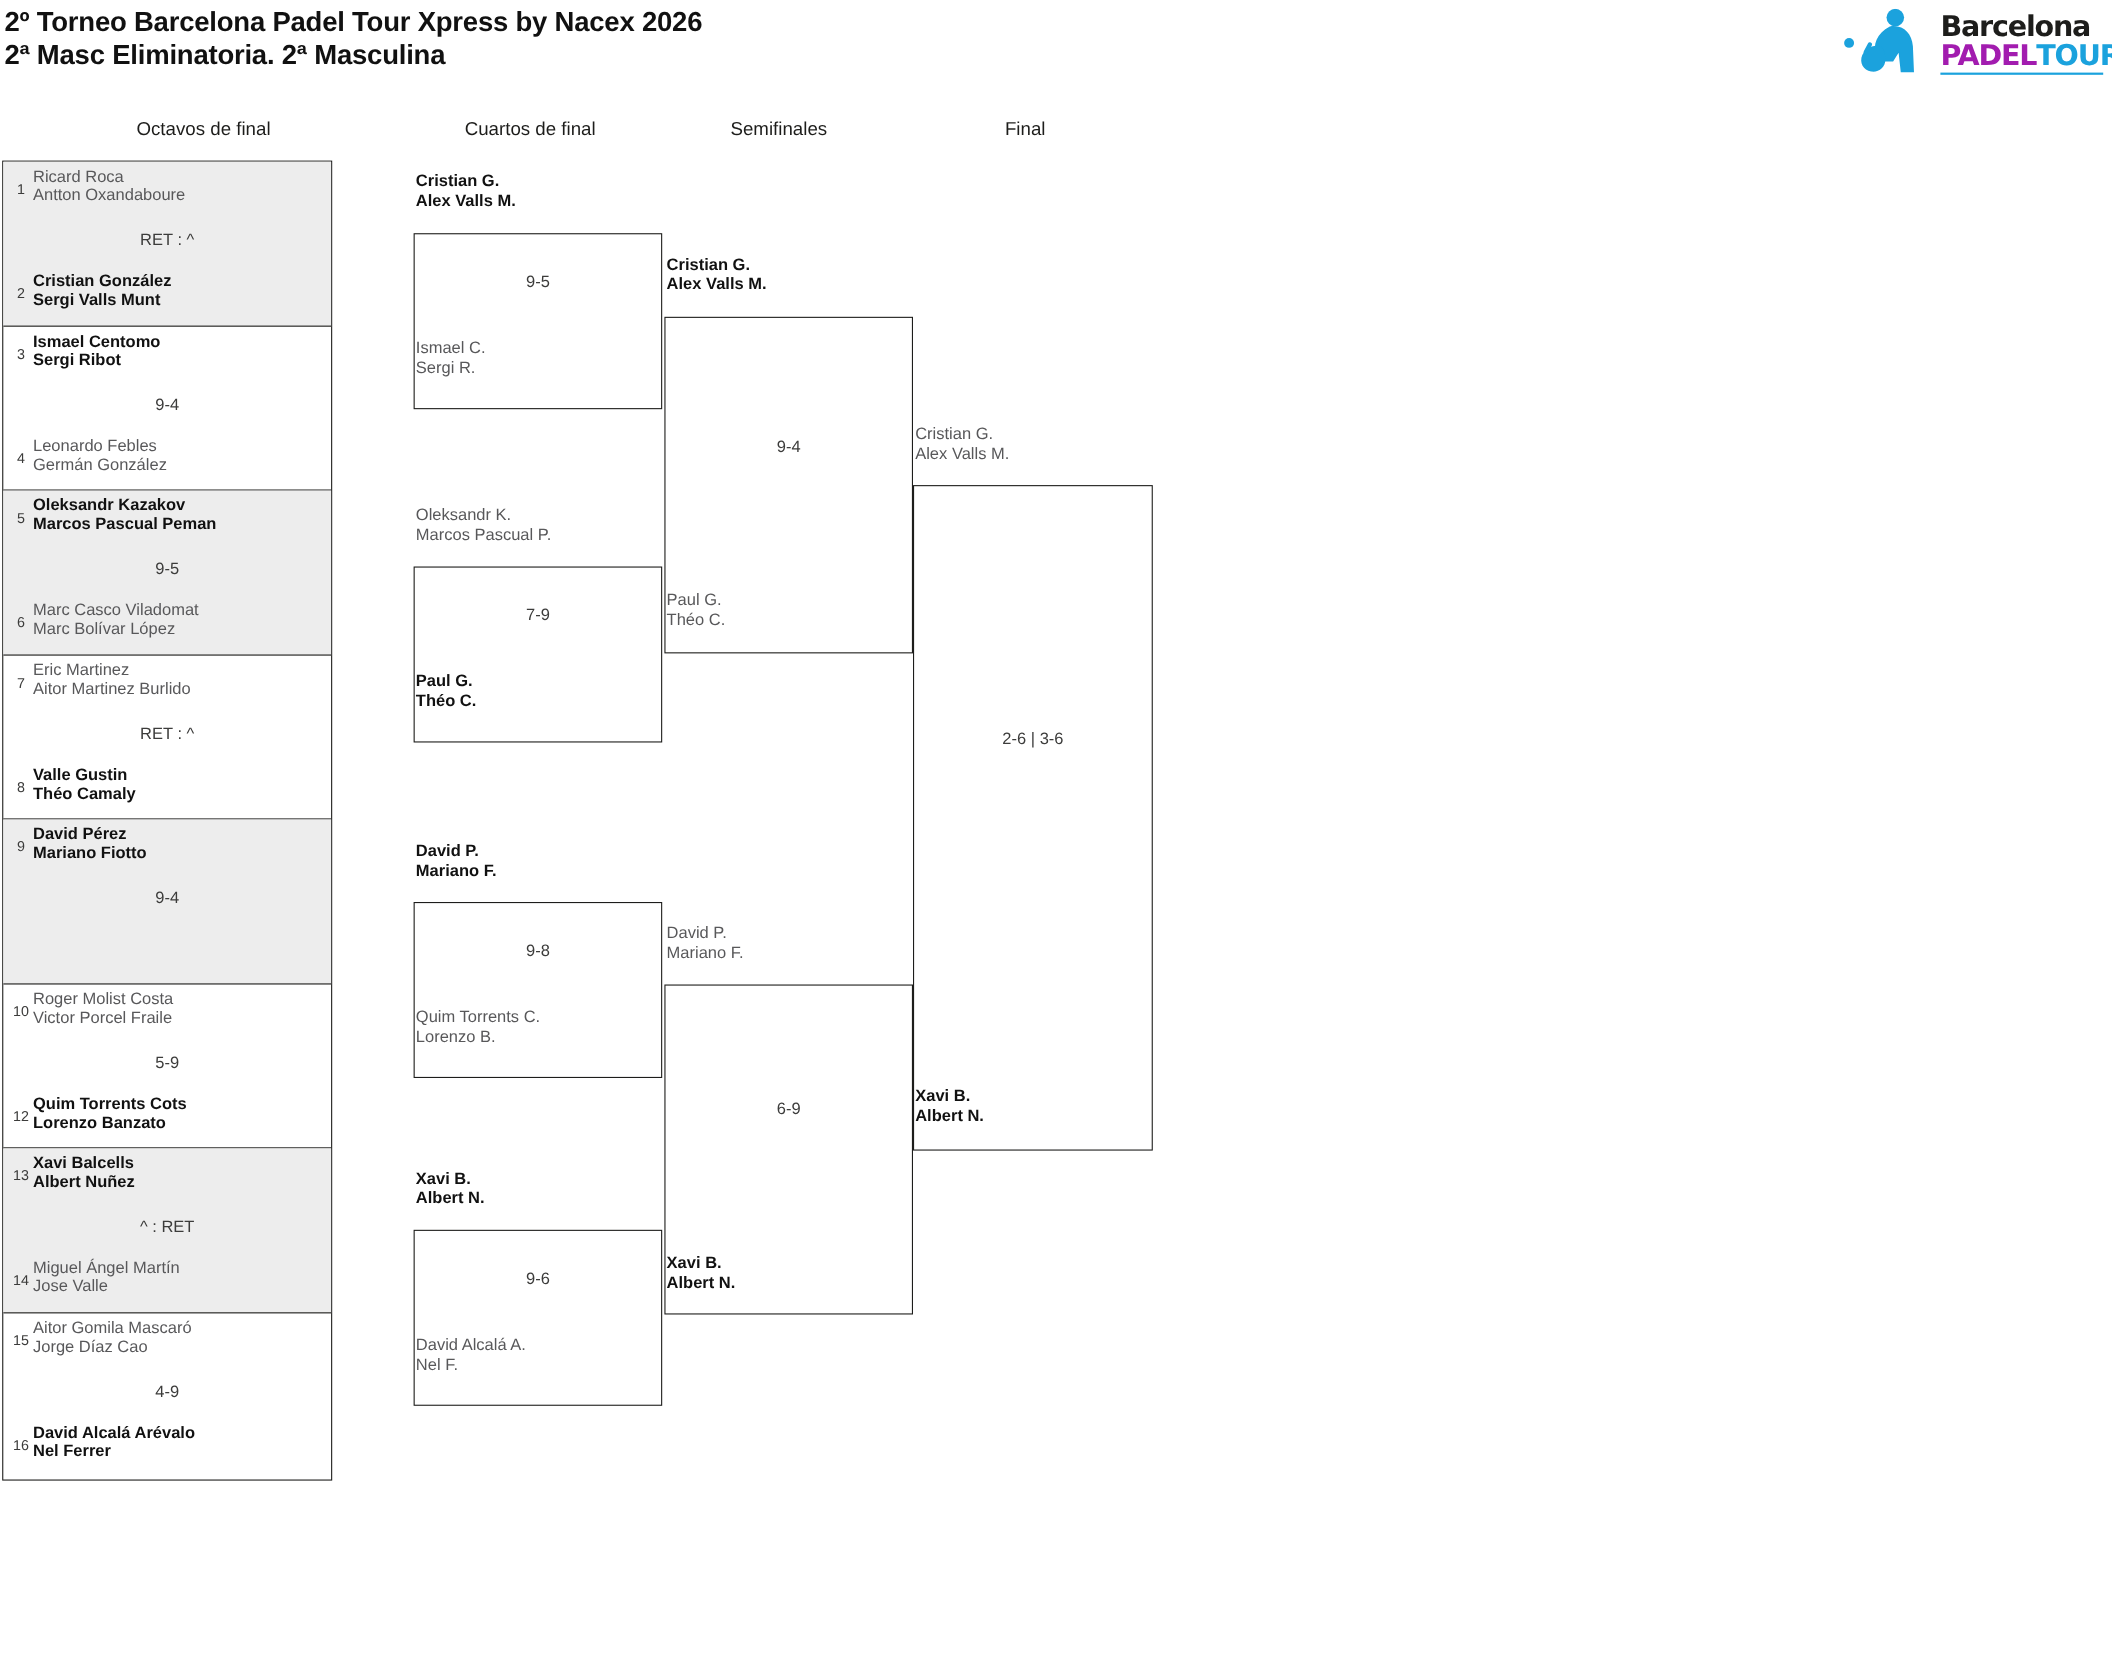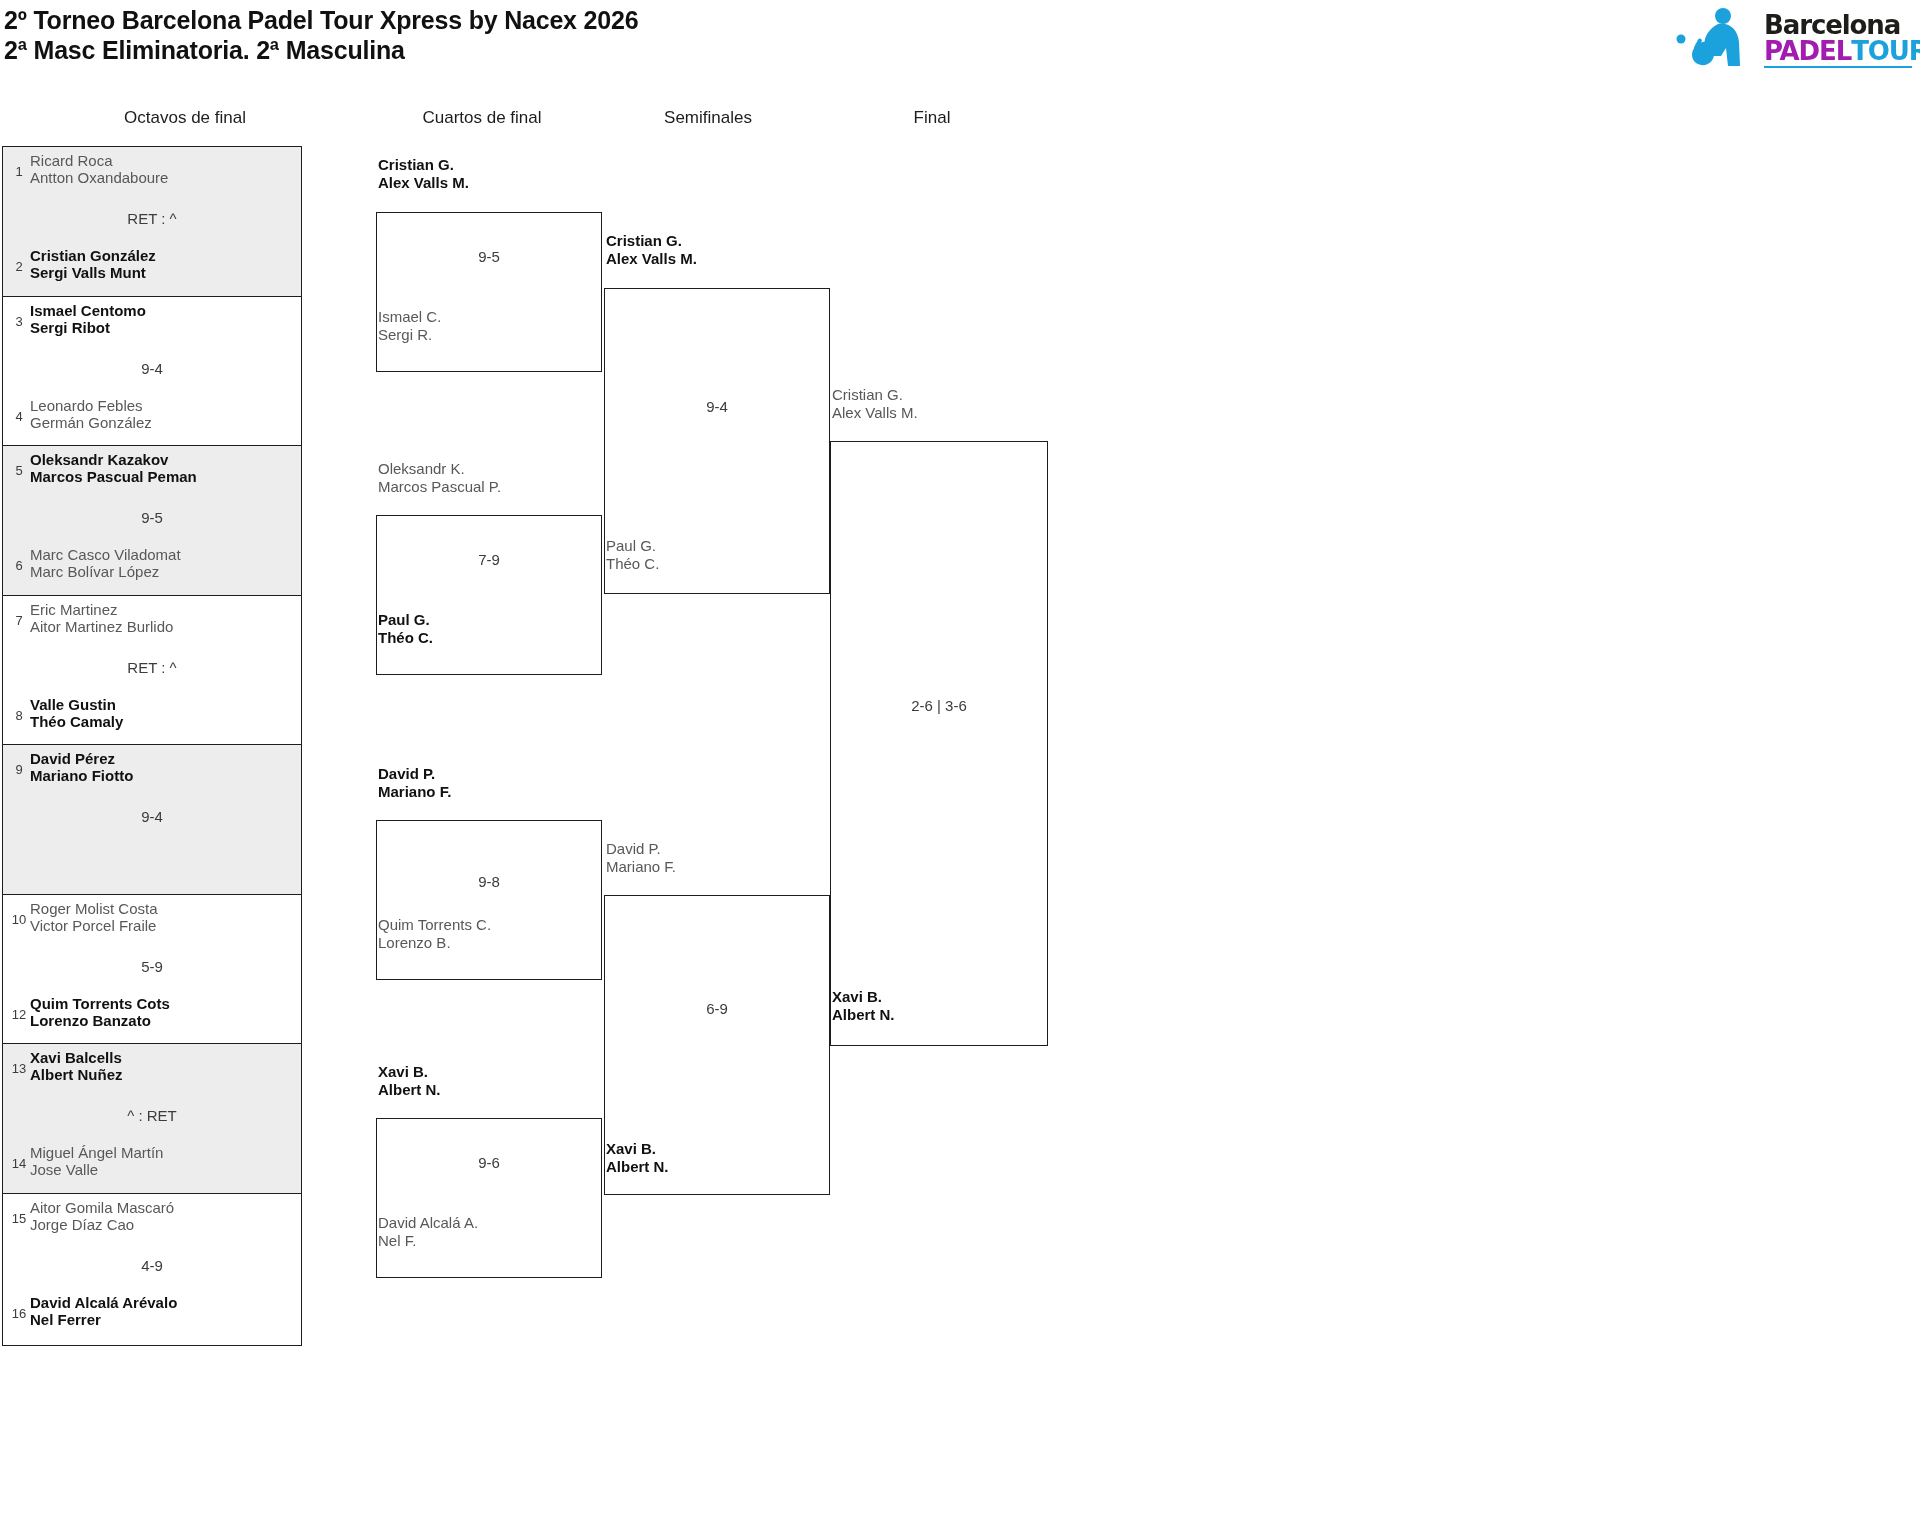--- a/index.html
+++ b/index.html
@@ -243,21 +243,21 @@
 <div class="adv-team winner" style="left:378px;top:611px;">
   <span class="n">Paul G.</span>
   <span class="n">Théo C.</span>
 </div>
 
 <div class="adv-team winner" style="left:378px;top:765px;">
   <span class="n">David P.</span>
   <span class="n">Mariano F.</span>
 </div>
 <div class="bracket-box" style="left:376px;top:820px;width:226px;height:160px;"></div>
-<div class="bracket-score" style="left:376px;top:856px;width:226px;margin-top:17px;">9-8</div>
+<div class="bracket-score" style="left:376px;top:856px;width:226px;">9-8</div>
 <div class="adv-team loser" style="left:378px;top:916px;">
   <span class="n">Quim Torrents C.</span>
   <span class="n">Lorenzo B.</span>
 </div>
 
 <div class="adv-team winner" style="left:378px;top:1063px;">
   <span class="n">Xavi B.</span>
   <span class="n">Albert N.</span>
 </div>
 <div class="bracket-box" style="left:376px;top:1118px;width:226px;height:160px;"></div>
@@ -287,17 +287,17 @@
 <div class="adv-team winner" style="left:606px;top:1140px;">
   <span class="n">Xavi B.</span>
   <span class="n">Albert N.</span>
 </div>
 
 <div class="adv-team loser" style="left:832px;top:386px;">
   <span class="n">Cristian G.</span>
   <span class="n">Alex Valls M.</span>
 </div>
 <div class="bracket-box" style="left:830px;top:441px;width:218px;height:605px;"></div>
-<div class="bracket-score" style="left:830px;top:697px;width:218px;">2-6 | 3-6</div>
+<div class="bracket-score" style="left:830px;top:663px;width:218px;">2-6 | 3-6</div>
 <div class="adv-team winner" style="left:832px;top:988px;">
   <span class="n">Xavi B.</span>
   <span class="n">Albert N.</span>
 </div>
 
 </body></html>

